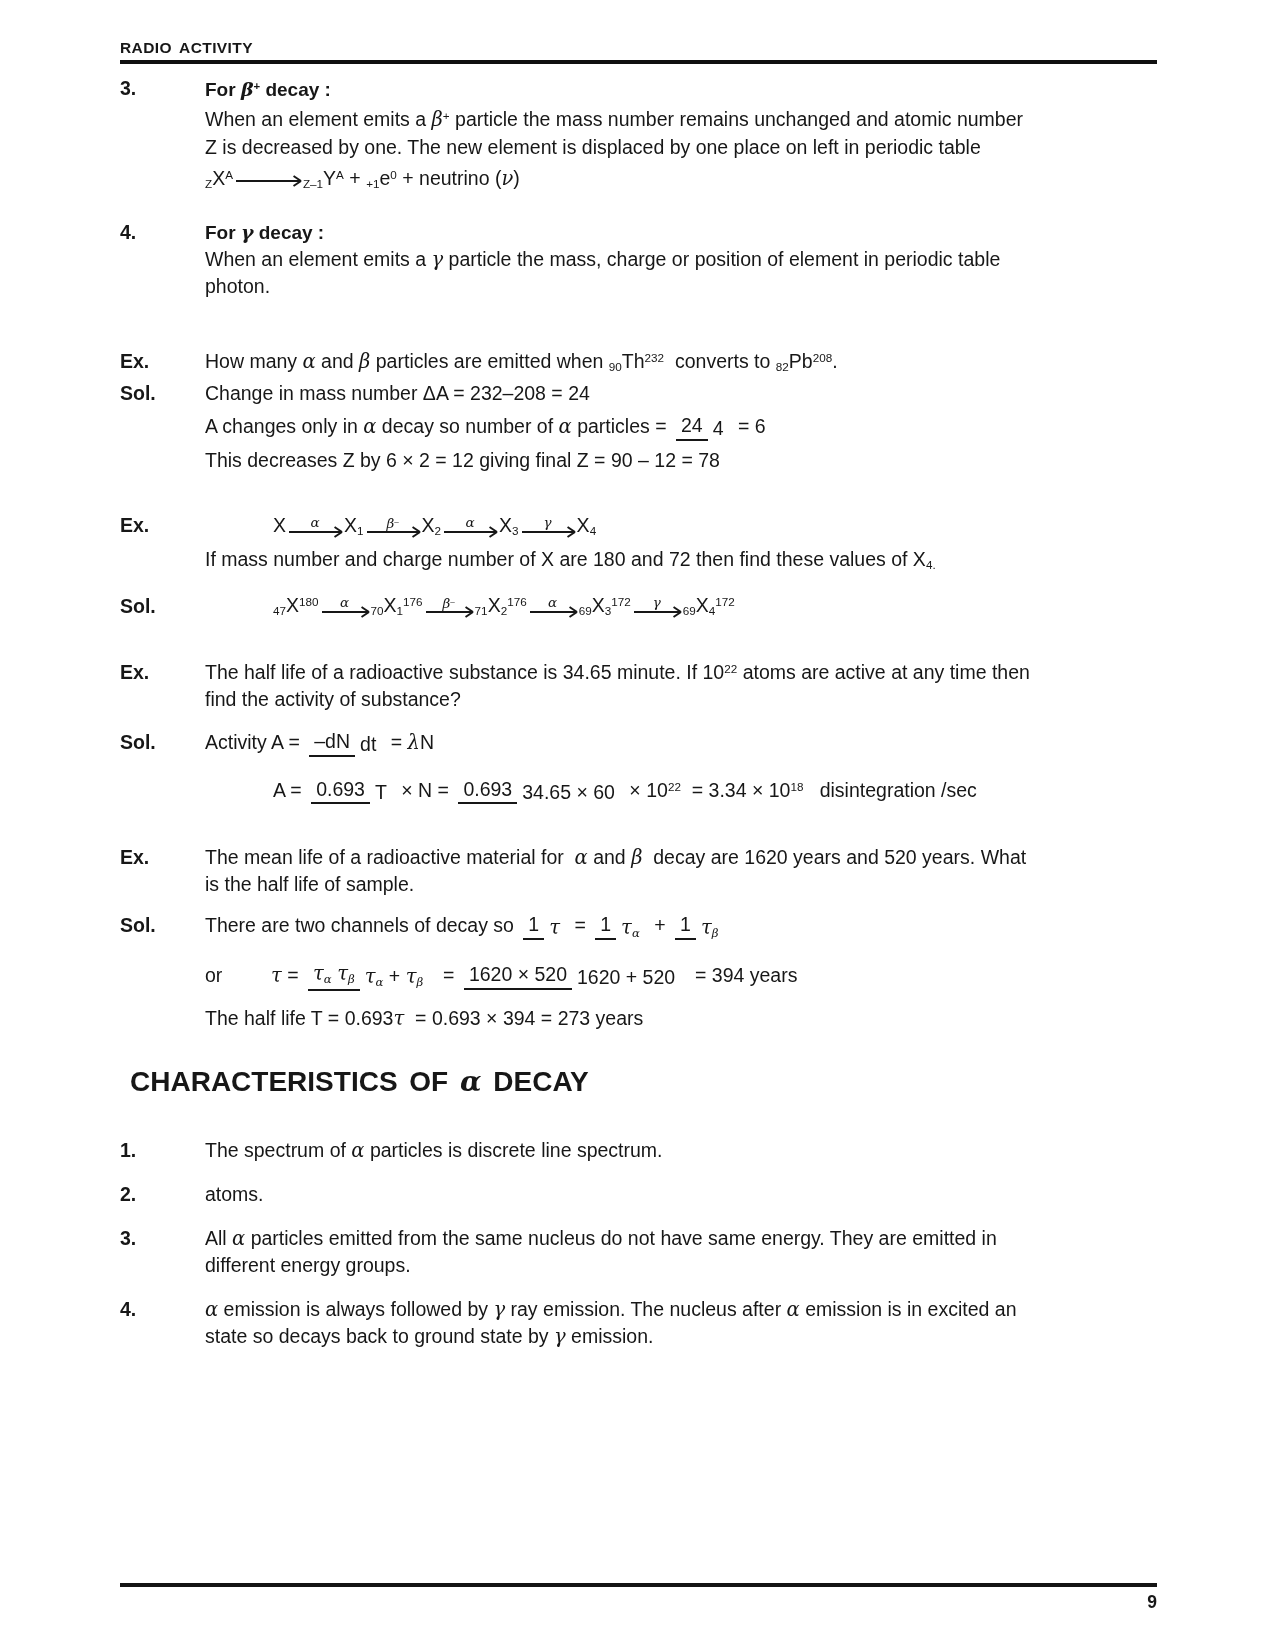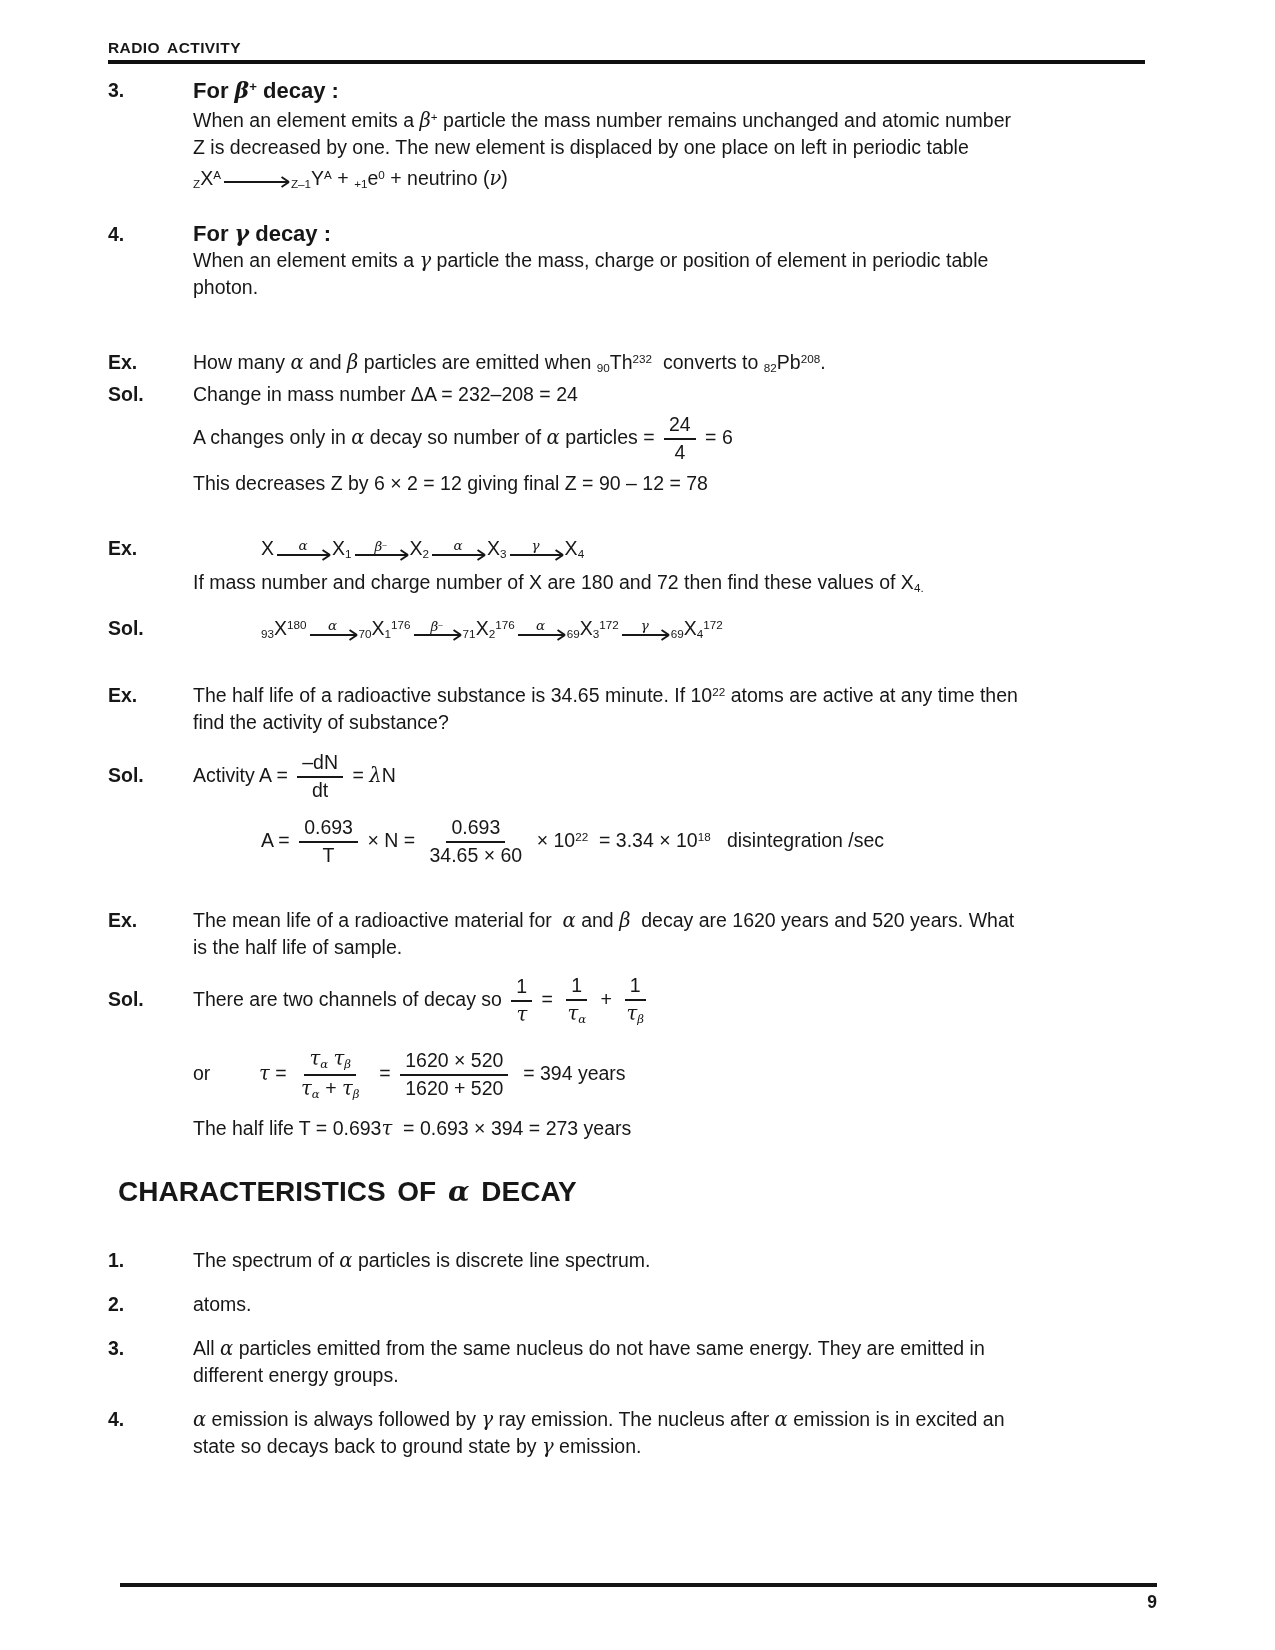--- a/index.html
+++ b/index.html
@@ -1,34 +1,34 @@
 <!DOCTYPE html>
 <html><head>
 <meta charset="utf-8">
 <style>
   html,body{margin:0;padding:0;background:#ffffff;}
   .page{position:relative;width:1275px;height:1650px;background:#ffffff;overflow:hidden;
         font-family:"Liberation Sans","DejaVu Sans",sans-serif;font-size:19.5px;color:#171717;
         -webkit-font-smoothing:antialiased;}
-  .content{position:absolute;left:108px;top:40px;width:1037px;}
+  .content{position:absolute;left:120px;top:40px;width:1037px;}
 
   .doc-title{font-size:15.5px;font-weight:bold;letter-spacing:.4px;word-spacing:3px;line-height:15px;}
   .head-rule{height:3.5px;background:#101010;margin-top:5px;}
 
   .row{display:flex;align-items:baseline;}
   .lab{flex:0 0 85px;font-weight:bold;}
   .bod{flex:1;min-width:0;}
-  .h{font-size:22px;font-weight:bold;line-height:28px;}
+  .h{font-size:19px;font-weight:bold;line-height:28px;}
   .line{line-height:27px;white-space:nowrap;}
   .line .tk{white-space:pre;}
   .gk{font-family:"DejaVu Serif",serif;font-style:italic;}
   .sb{font-size:.6em;vertical-align:-.28em;}
   .sp{font-size:.6em;vertical-align:.52em;}
 
-  .frac{display:inline-flex;flex-direction:column;align-items:center;vertical-align:middle;
+  .frac{display:inline-flex;align-items:center;vertical-align:middle;
         margin:0 4px;line-height:1.12;text-align:center;}
   .frac .num{display:block;padding:0 5px 2px;border-bottom:2px solid #171717;}
   .frac .den{display:block;padding:2px 5px 0;}
 
   .arr{display:inline-flex;flex-direction:column;align-items:center;vertical-align:middle;margin:0 3px;}
   .arrlbl{font-size:13.5px;line-height:14px;height:14px;}
   .arrlbl:empty{height:8px;}
   .shaft{position:relative;display:block;width:50px;height:2px;background:#171717;margin:2px 0 6px;}
   .shaft::before,.shaft::after{content:"";position:absolute;right:-1px;top:0;width:9px;height:2px;
         background:#171717;transform-origin:100% 50%;}
@@ -128,21 +128,21 @@
               <span class="arrlbl"><span class="tk gk">γ</span></span>
               <span class="shaft" style="width: 52px;"></span>
             </span><span class="tk">X</span><span class="sb">4</span></div>
         <div class="line"><span class="tk">If mass number and charge number of X are 180 and 72 then find these values of X</span><span class="sb">4.</span></div>
       </div>
     </section>
 
     <section class="row b-sol2">
       <div class="lab">Sol.</div>
       <div class="bod">
-        <div class="line chain2"><span class="sb">93</span><span class="tk">X</span><span class="sp">180</span><span class="arr">
+        <div class="line chain2"><span class="sb">47</span><span class="tk">X</span><span class="sp">180</span><span class="arr">
               <span class="arrlbl"><span class="tk gk">α</span></span>
               <span class="shaft" style="width: 46px;"></span>
             </span><span class="sb">70</span><span class="tk">X</span><span class="sb">1</span><span class="sp">176</span><span class="arr">
               <span class="arrlbl"><span class="tk gk">β</span><span class="sp">–</span></span>
               <span class="shaft" style="width: 46px;"></span>
             </span><span class="sb">71</span><span class="tk">X</span><span class="sb">2</span><span class="sp">176</span><span class="arr">
               <span class="arrlbl"><span class="tk gk">α</span></span>
               <span class="shaft" style="width: 46px;"></span>
             </span><span class="sb">69</span><span class="tk">X</span><span class="sb">3</span><span class="sp">172</span><span class="arr">
               <span class="arrlbl"><span class="tk gk">γ</span></span>

